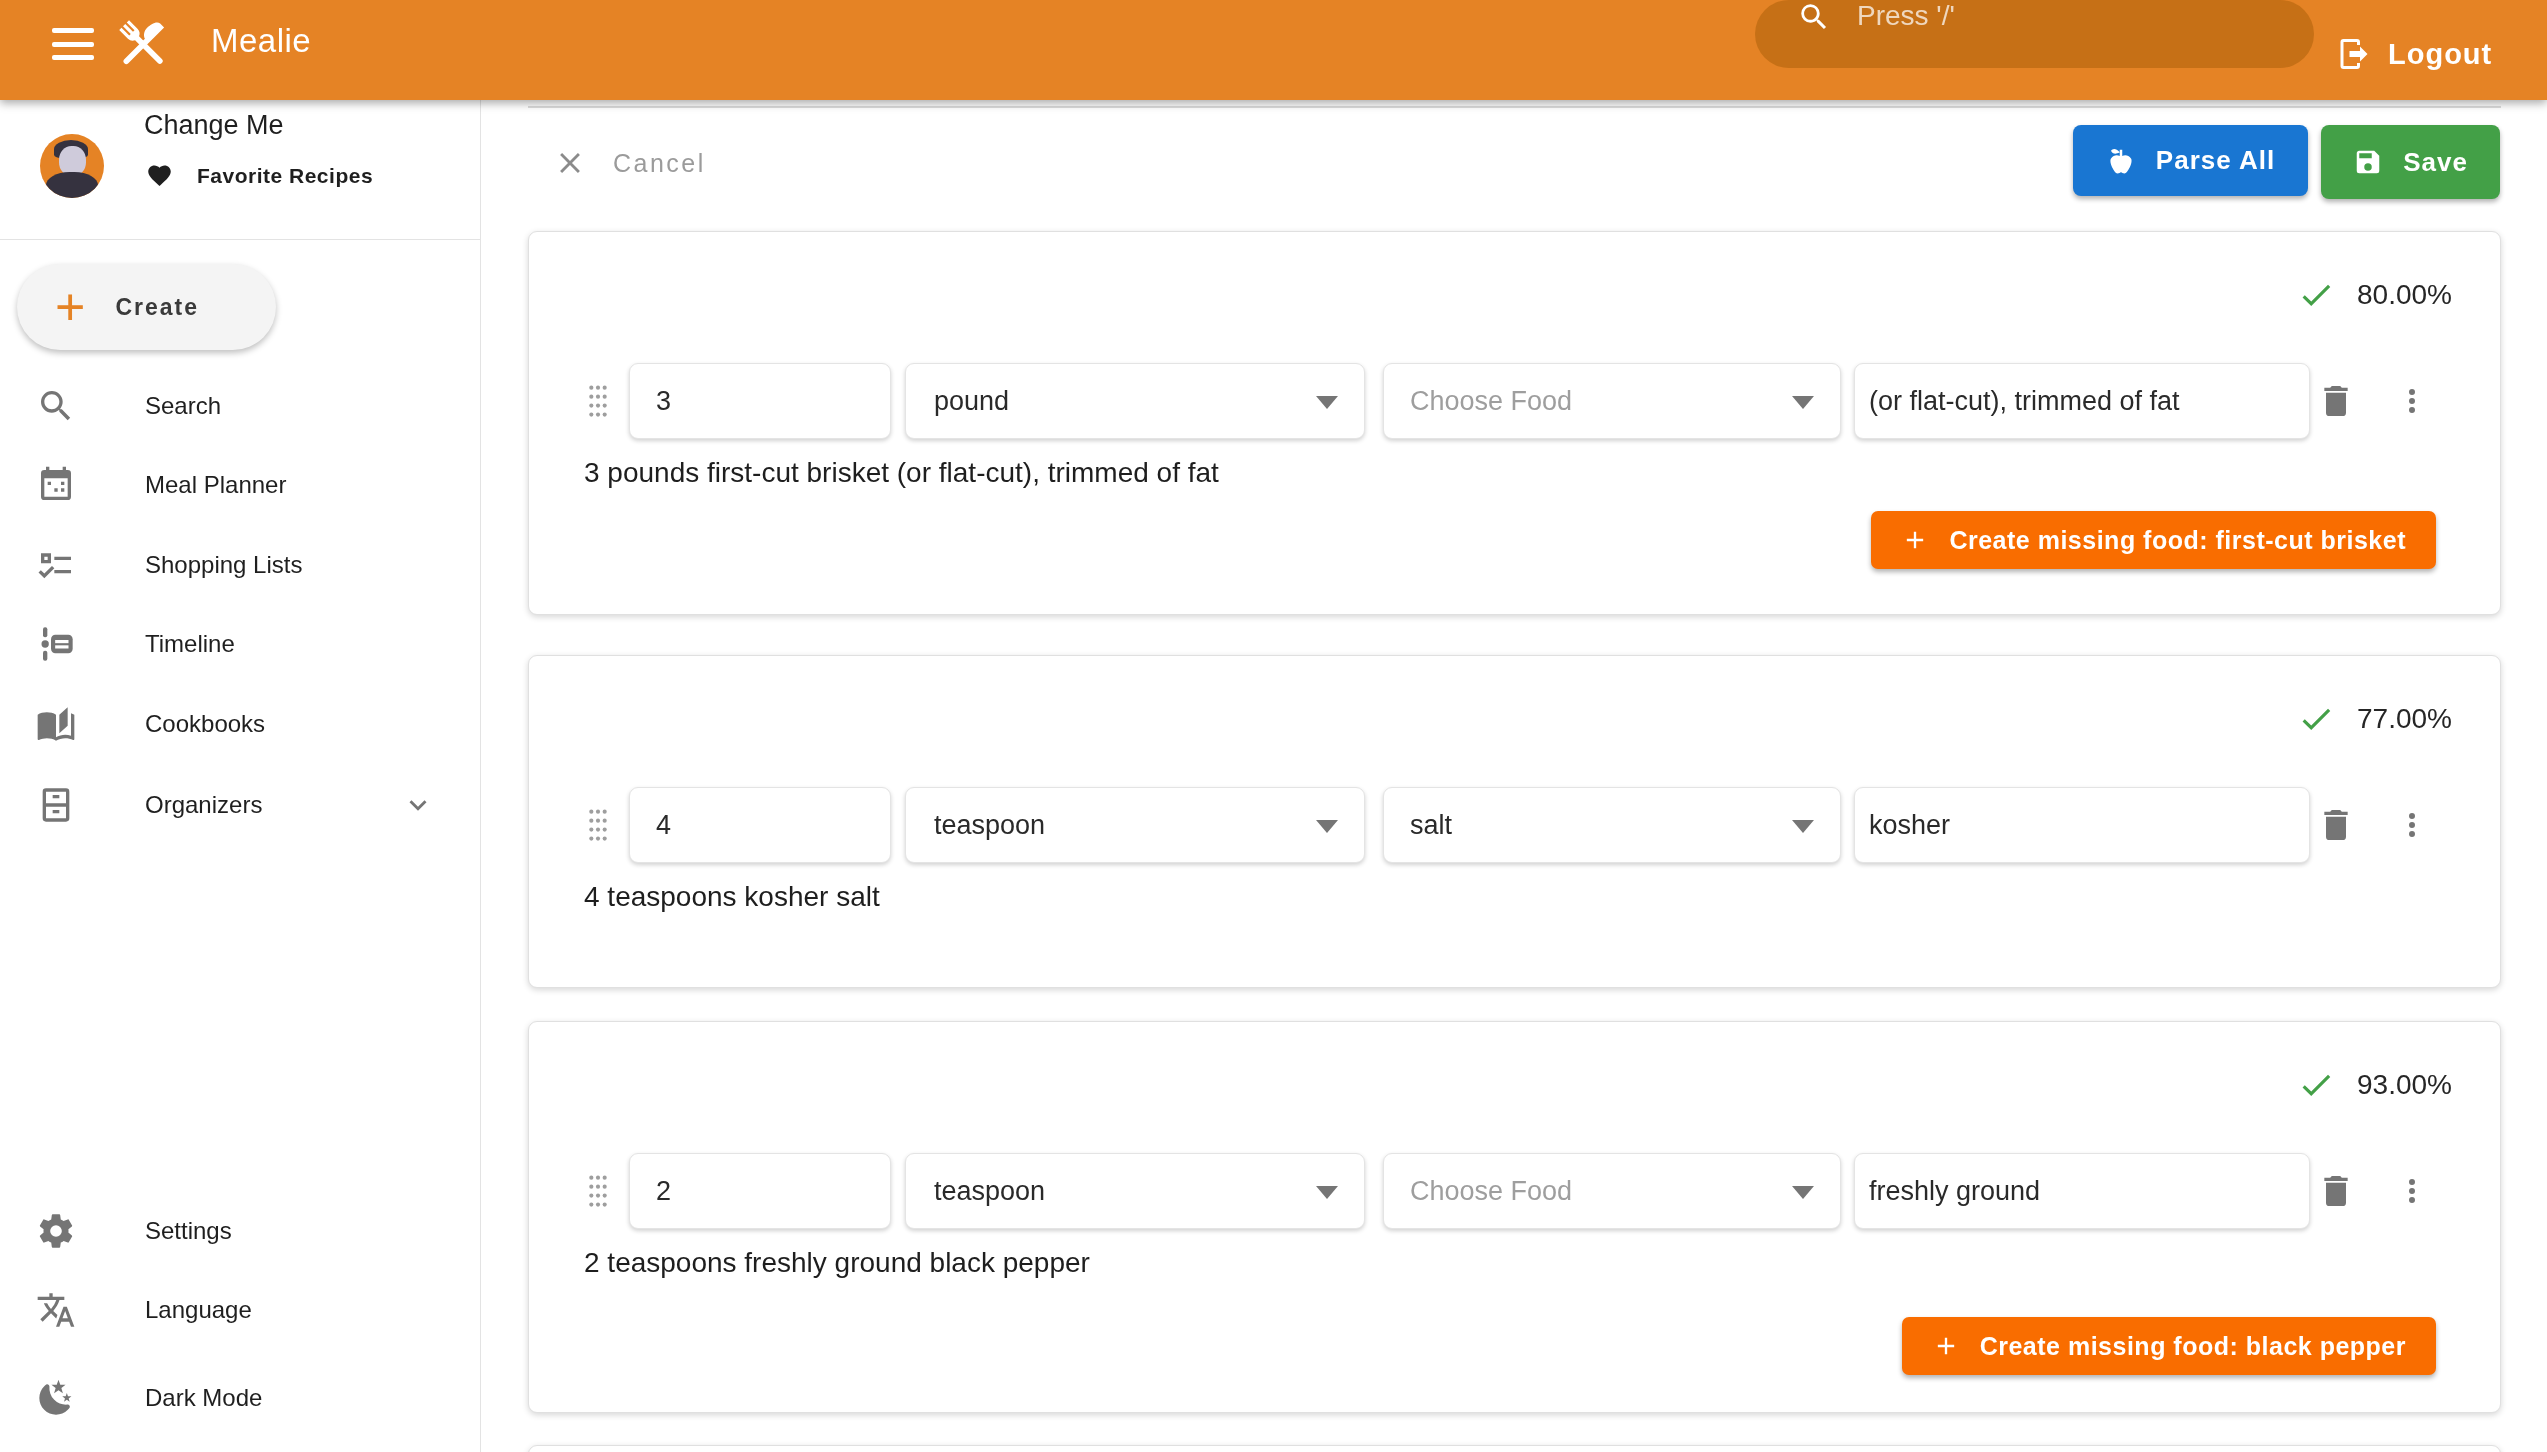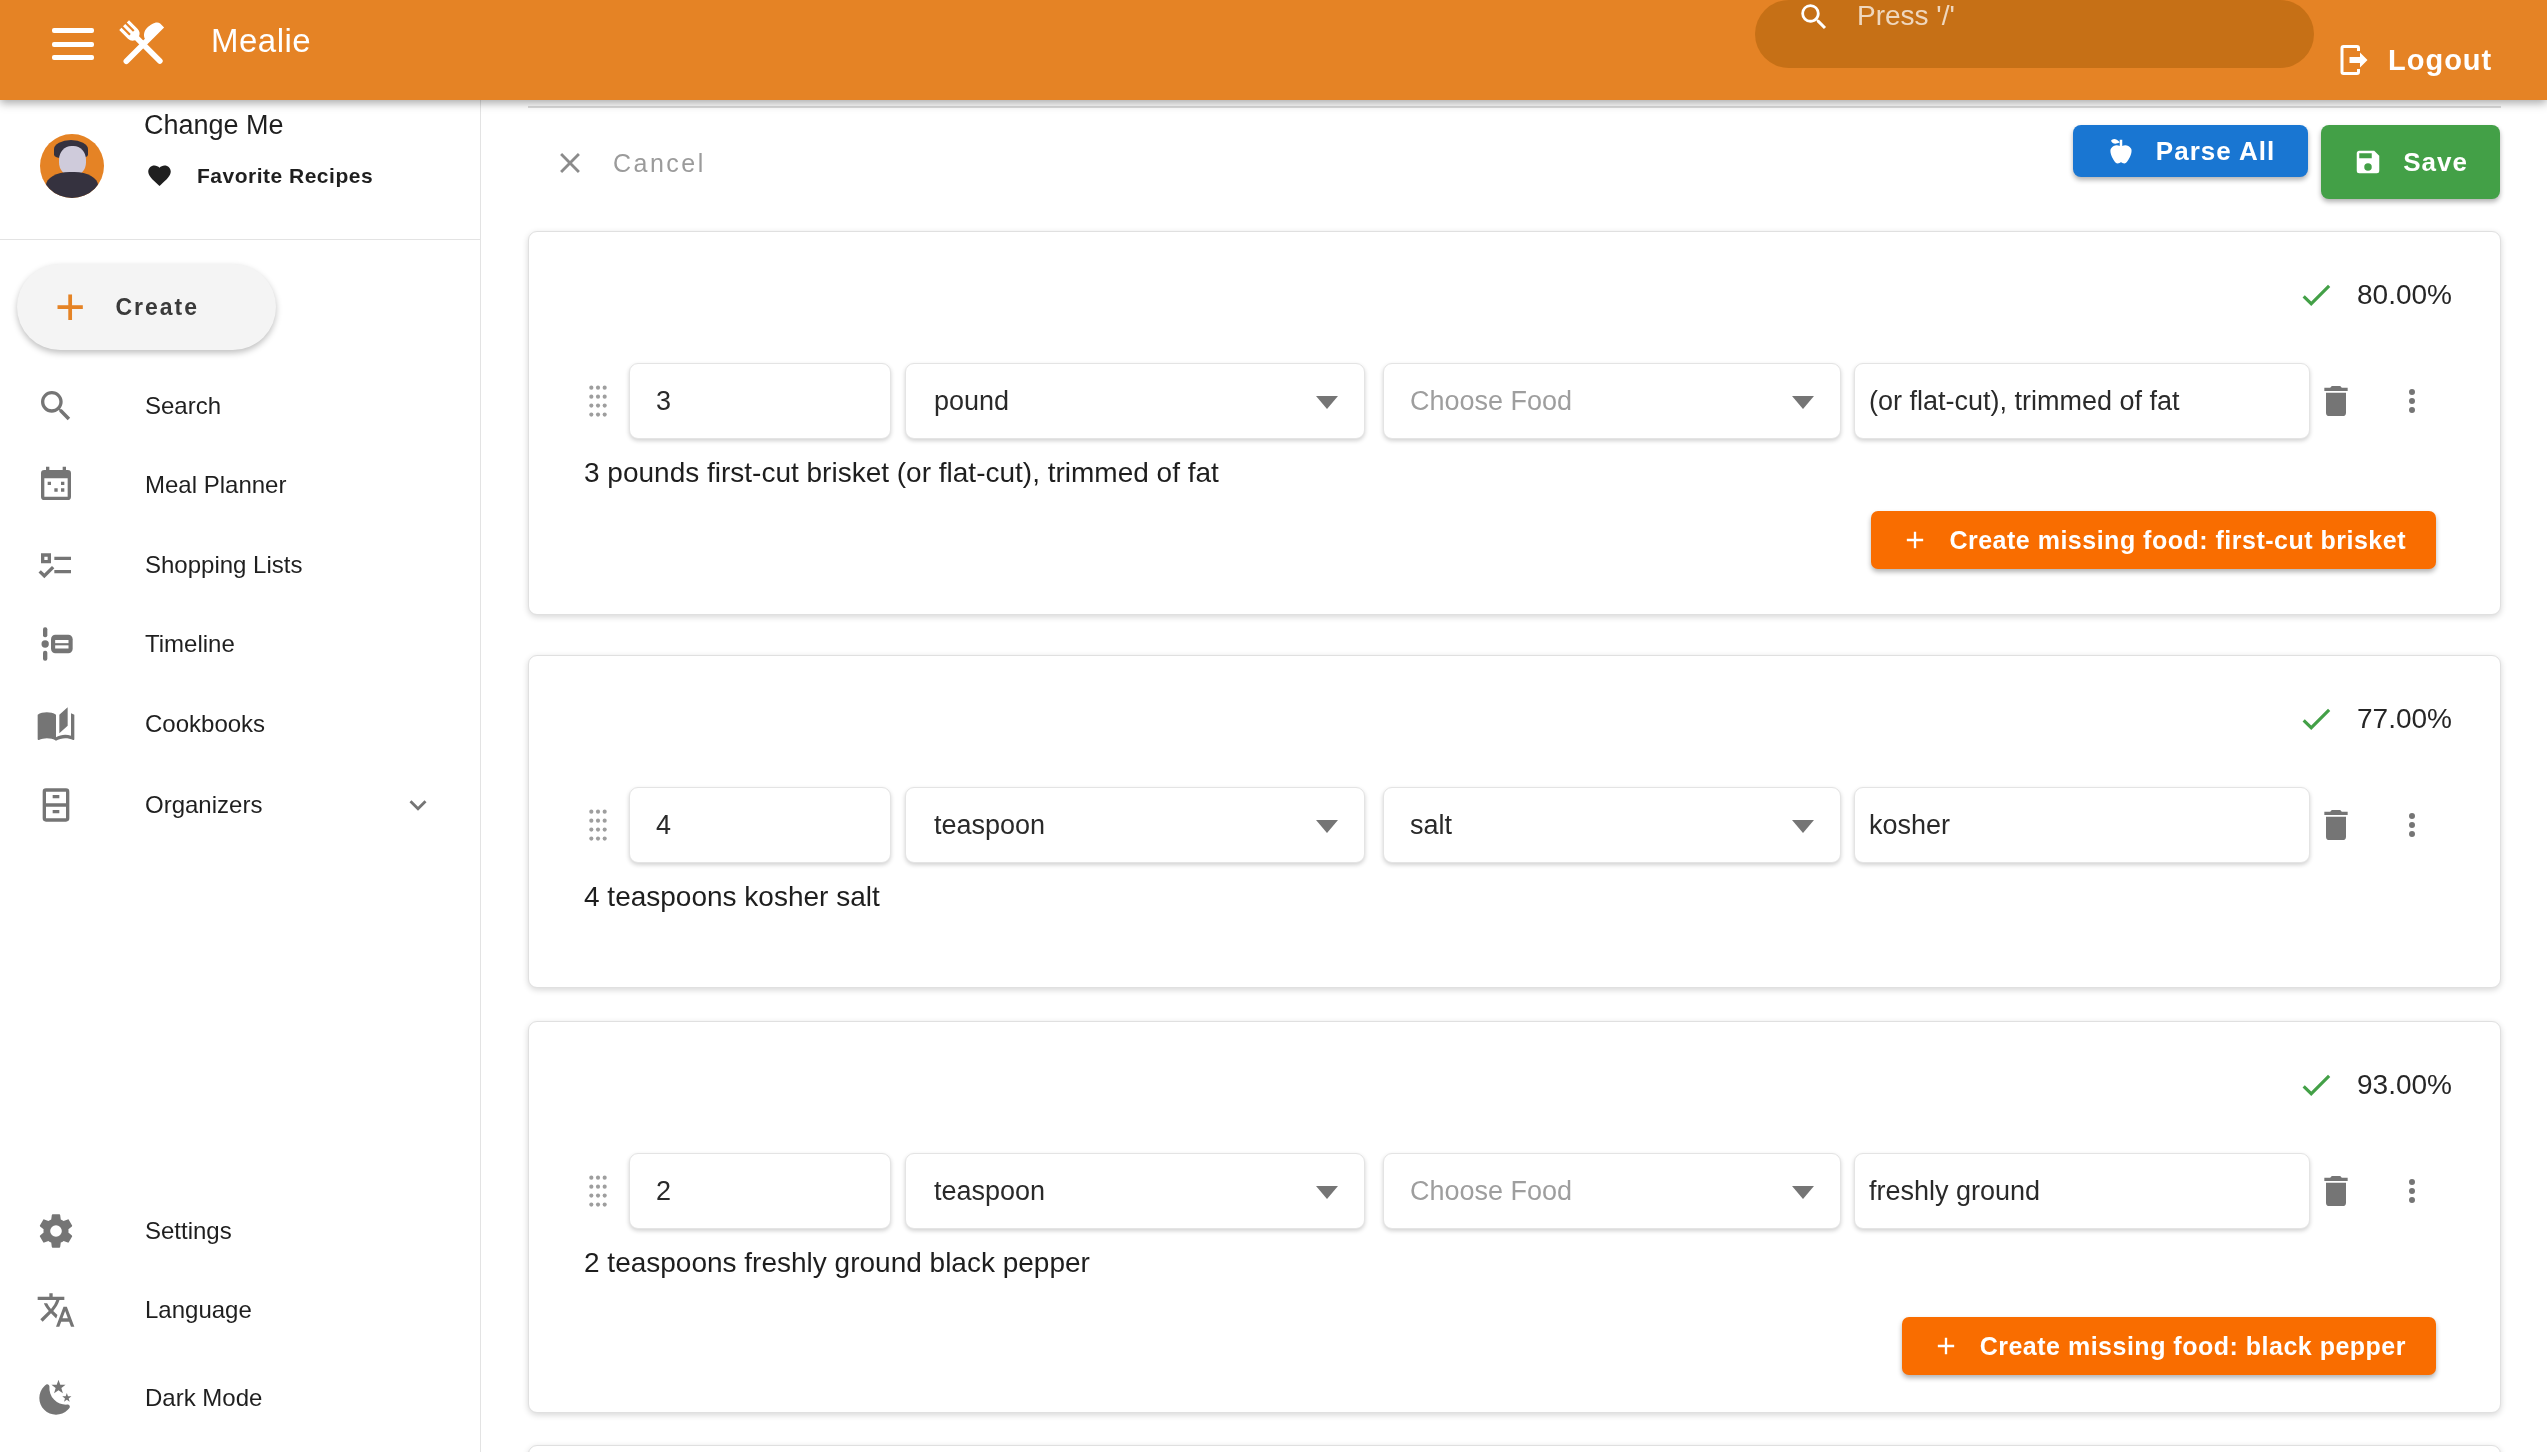--- a/index.html
+++ b/index.html
@@ -11,21 +11,21 @@
   .header{position:absolute;left:0;top:0;width:2547px;height:100px;background:#E58325;
     box-shadow:0 3px 9px rgba(0,0,0,.35);z-index:20;}
   .hamburger{position:absolute;left:52px;top:28px;width:42px;height:32px;display:flex;
     flex-direction:column;justify-content:space-between;cursor:pointer;}
   .hamburger span{display:block;height:5px;background:#fff;border-radius:2px;}
   .logo{position:absolute;left:111px;top:12px;}
   .app-title{position:absolute;left:211px;top:22px;font-size:33px;font-weight:500;color:#fff;letter-spacing:0.5px;}
   .searchbar{position:absolute;left:1755px;top:0;width:559px;height:68px;border-radius:34px;
     background:#c67016;display:flex;align-items:flex-start;padding-left:42px;box-sizing:border-box;}
   .searchbar .ph{margin-left:26px;font-size:28px;color:rgba(255,255,255,.72);}
-  .logout{position:absolute;left:2336px;top:16px;height:88px;display:flex;align-items:center;gap:16px;cursor:pointer;}
+  .logout{position:absolute;left:2336px;top:10px;height:88px;display:flex;align-items:center;gap:16px;cursor:pointer;}
   .logout .lbl{font-size:29px;font-weight:600;color:#fff;letter-spacing:1px;}
   
   .sidebar{position:absolute;left:0;top:88px;width:481px;height:1365px;background:#fff;
     border-right:1px solid #E3E3E3;box-sizing:border-box;z-index:5;}
   .avatar{position:absolute;left:40px;top:46px;width:64px;height:64px;border-radius:50%;
     background:#E58325;overflow:hidden;}
   .avatar .head{position:absolute;left:19px;top:12px;width:27px;height:30px;border-radius:46%;background:#CFCBDB;}
   .avatar .hair{position:absolute;left:14px;top:6px;width:34px;height:18px;border-radius:50% 50% 20% 20%;background:#35323F;}
   .avatar .body{position:absolute;left:6px;top:38px;width:52px;height:30px;border-radius:45% 45% 0 0;background:#35323F;}
   .user-name{position:absolute;left:144px;top:22px;font-size:27px;color:#1f1f1f;}
@@ -40,21 +40,21 @@
   .nav-item .ic{margin-left:36px;width:40px;height:40px;}
   .nav-item .lbl{margin-left:69px;font-size:24px;color:#1f1f1f;}
   .nav-item .chev{position:absolute;right:46px;width:34px;height:34px;}
   
   .main{position:absolute;left:481px;top:88px;width:2067px;height:1365px;background:#fff;overflow:hidden;}
   .prev-card-edge{position:absolute;left:47px;top:18px;width:1973px;border-top:2px solid #DCDCDC;}
   .cancel-btn{position:absolute;left:72px;top:58px;display:flex;align-items:center;gap:26px;cursor:pointer;}
   .cancel-btn .lbl{font-size:25px;font-weight:500;letter-spacing:2.5px;color:#9b9b9b;}
   .btn{display:flex;align-items:center;justify-content:center;gap:20px;border-radius:8px;
     box-shadow:0 3px 5px rgba(0,0,0,.3);cursor:pointer;color:#fff;font-weight:600;letter-spacing:1px;}
-  .parse-btn{position:absolute;left:1592px;top:37px;width:235px;height:52px;background:#1976D2;font-size:26px;}
+  .parse-btn{position:absolute;left:1592px;top:37px;width:235px;height:71px;background:#1976D2;font-size:26px;}
   .save-btn{position:absolute;left:1840px;top:37px;width:179px;height:74px;background:#43A047;font-size:26px;}
   
   .card{position:absolute;left:47px;width:1973px;background:#fff;border:1px solid #E0E0E0;
     border-radius:9px;box-shadow:0 2px 6px rgba(0,0,0,.16);box-sizing:border-box;}
   .confidence{position:absolute;top:44px;right:48px;display:flex;align-items:center;gap:22px;}
   .confidence .pct{font-size:28px;color:#262626;}
   .fields-row{position:absolute;left:0;top:131px;width:100%;height:76px;}
   .drag-handle{position:absolute;left:55px;top:21px;cursor:grab;}
   .field{position:absolute;height:76px;background:#fff;border:1px solid #E4E4E4;border-radius:9px;
     box-shadow:0 2px 4px rgba(0,0,0,.18);display:flex;align-items:center;

